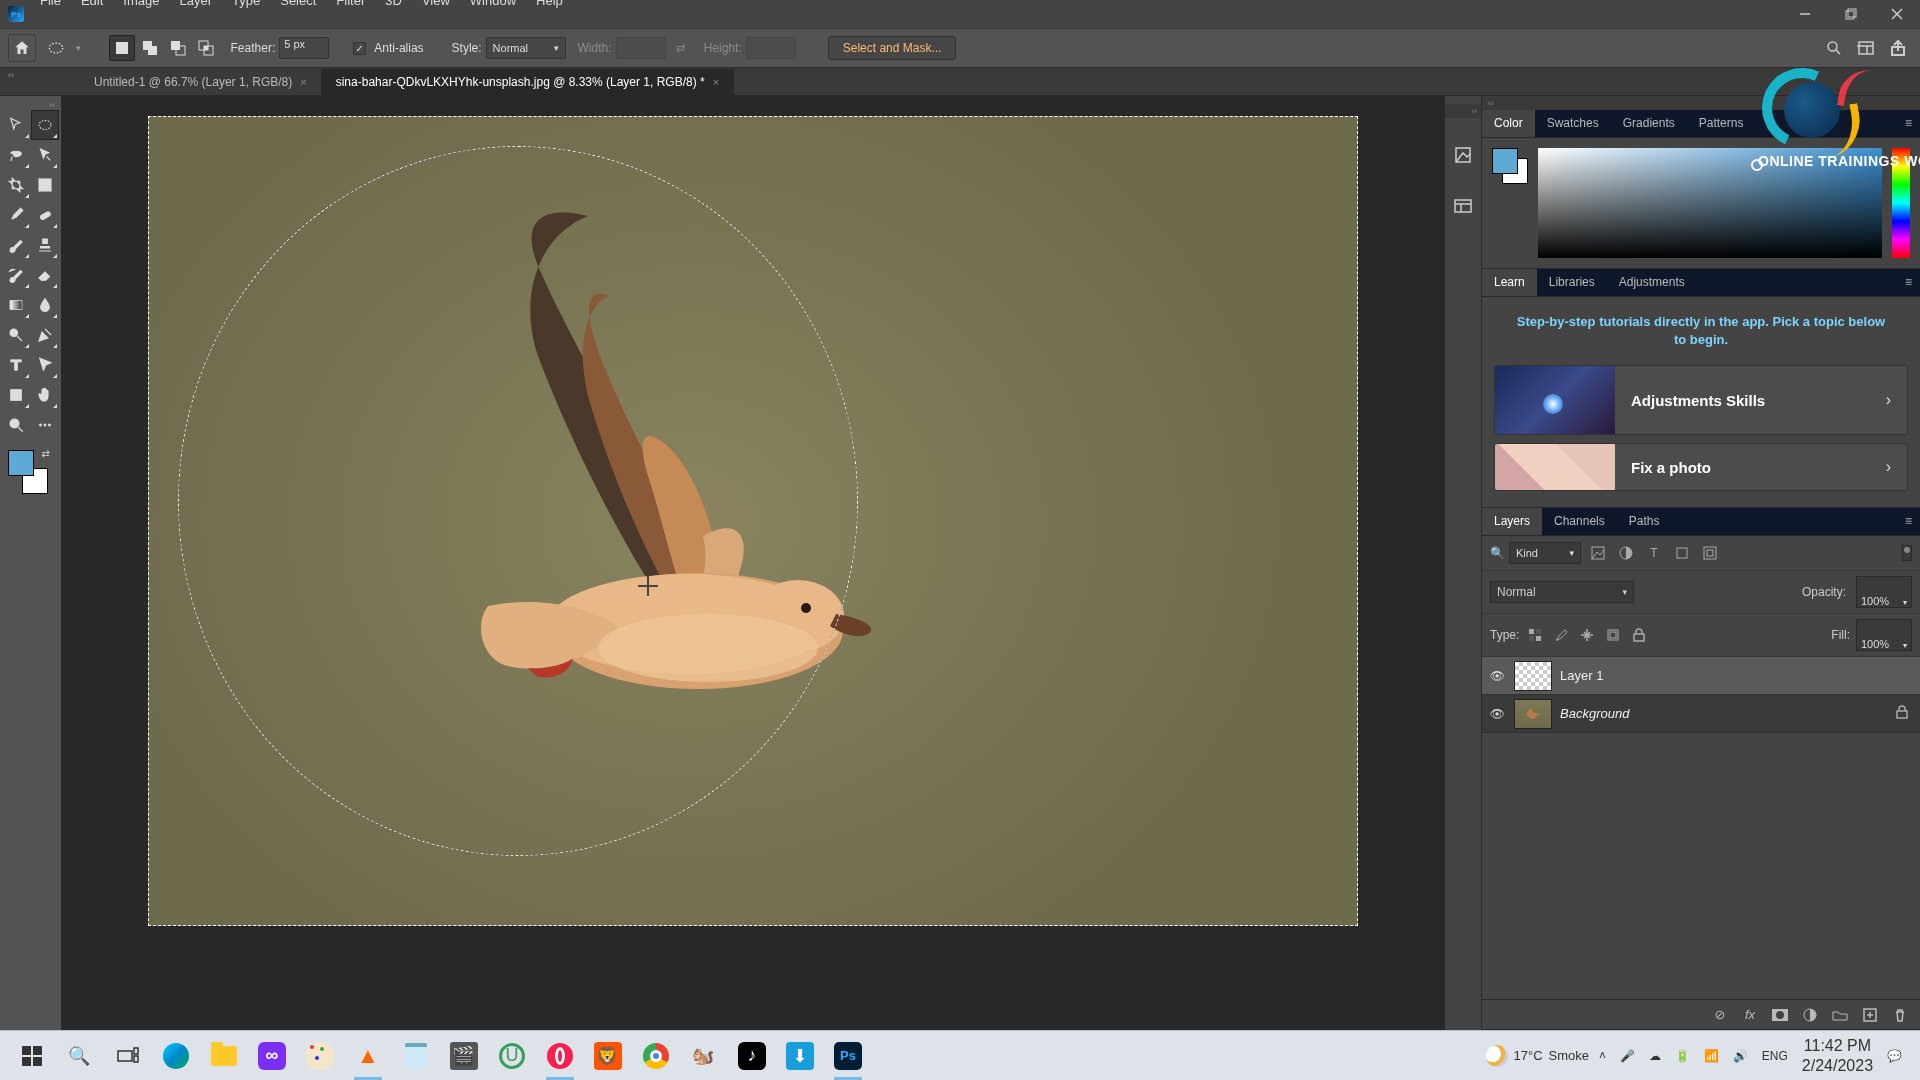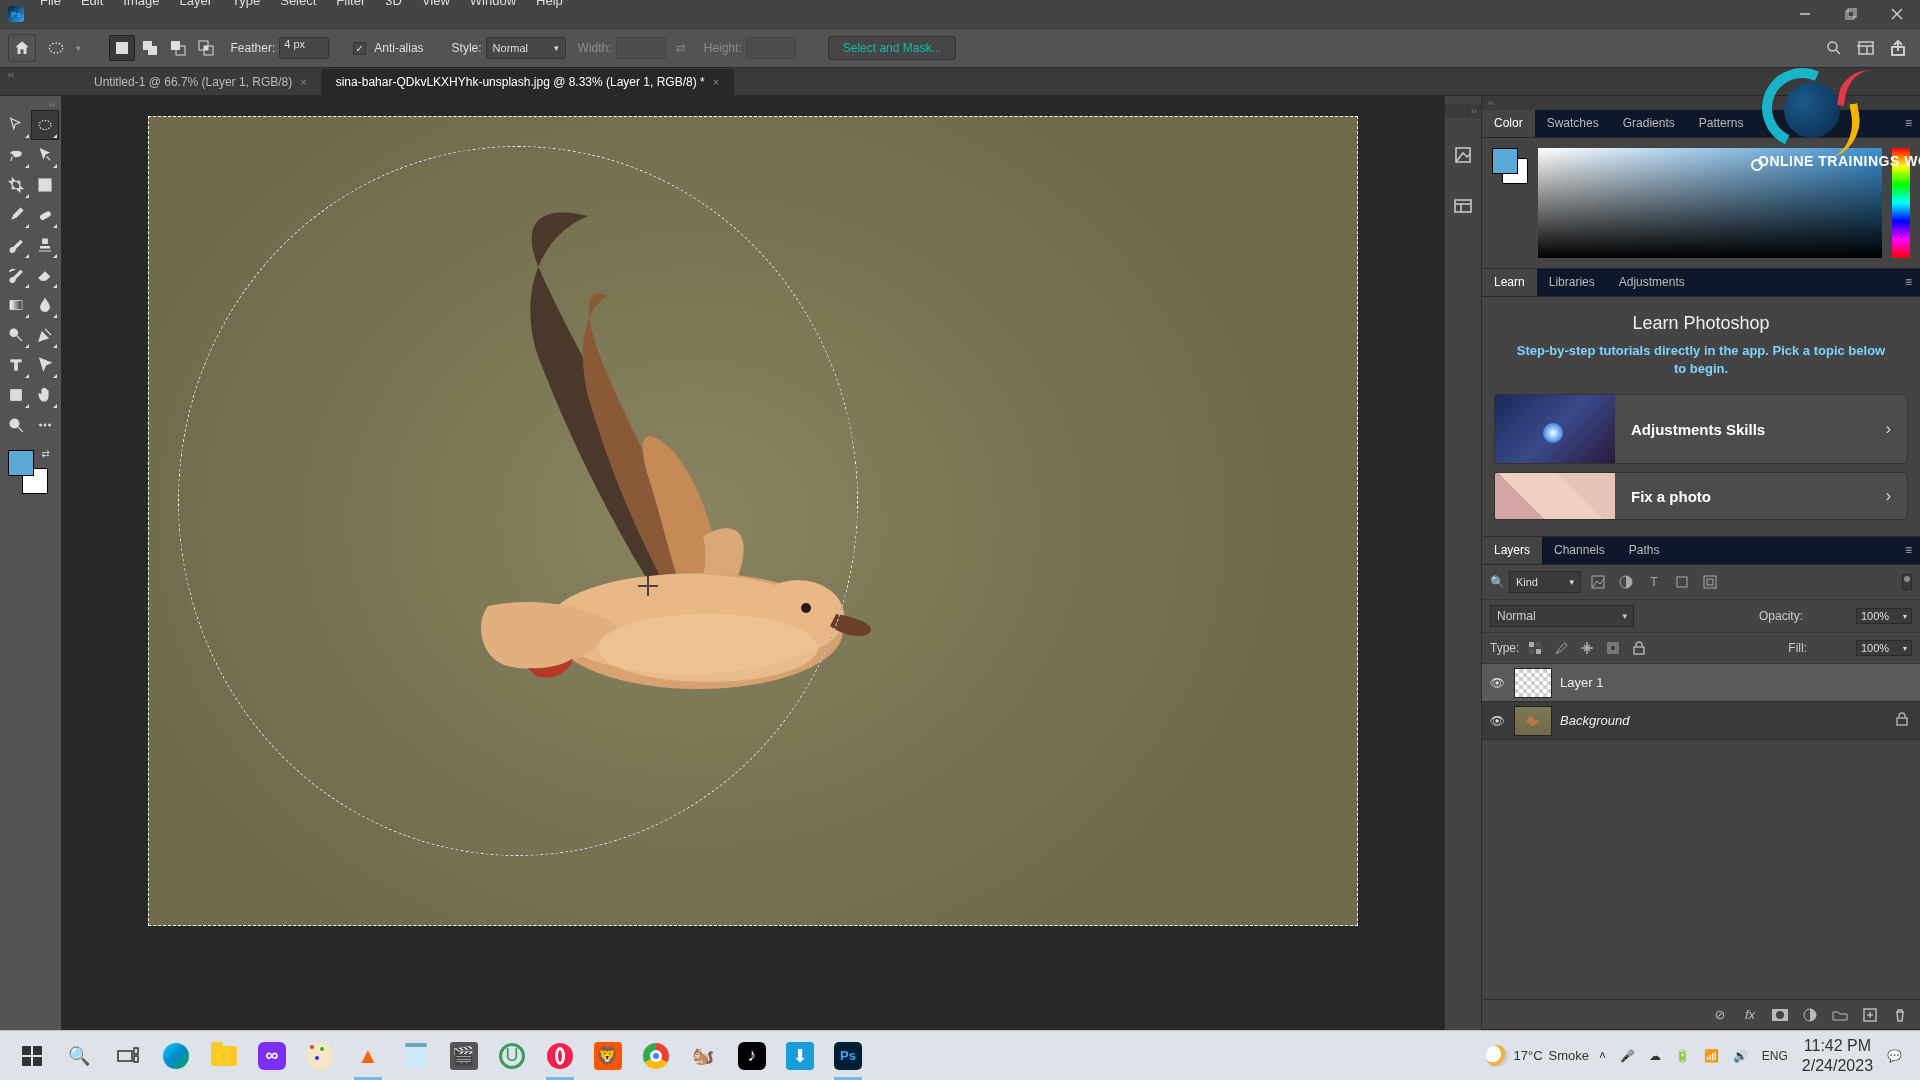--- a/index.html
+++ b/index.html
@@ -22,21 +22,21 @@
 .tool-preset svg { width: 20px; height: 20px; }
 .opt-group { display: flex; align-items: center; gap: 2px; margin-left: 12px; }
 .opt-btn { width: 26px; height: 26px; display: flex; align-items: center; justify-content: center; border: 1px solid transparent; border-radius: 2px; }
 .opt-btn.active { background: #3a3a3a; border-color: #222; }
 .opt-label { font-size: 12px; color: #ddd; margin-left: 8px; }
 .opt-input { width: 50px; height: 22px; background: #464646; border: 1px solid #333; color: #ddd; padding: 0 4px; font-size: 11px; border-radius: 2px; }
 .opt-input.disabled { opacity: .45; }
 .opt-check { width: 13px; height: 13px; background: #464646; border: 1px solid #333; margin-right: 4px; display: inline-flex; align-items: center; justify-content: center; }
 .opt-check.checked::after { content: "✓"; font-size: 10px; color: #ddd; }
 .opt-dropdown { width: 80px; height: 22px; background: #464646; border: 1px solid #333; color: #ddd; padding: 0 6px; font-size: 11px; display: flex; align-items: center; justify-content: space-between; border-radius: 2px; }
-.opt-button { padding: 4px 14px; background: #464646; border: 1px solid #333; color: #14b8a6; font-size: 12px; border-radius: 3px; }
+.opt-button { padding: 4px 14px; background: #464646; border: 1px solid #333; color: #fdba74; font-size: 12px; border-radius: 3px; }
 .opt-spacer { flex: 1; }
 .opt-right-icon { width: 28px; height: 28px; display: flex; align-items: center; justify-content: center; }
 .chev { color: #999; font-size: 9px; padding: 0 6px; }
 
 
 .doctabs { height: 28px; background: #3a3a3a; display: flex; align-items: flex-end; padding-left: 80px; border-bottom: 1px solid #282828;}
 .doctab { padding: 6px 14px; color: #bbb; font-size: 12px; display: flex; align-items: center; gap: 8px; border-right: 1px solid #2a2a2a; }
 .doctab.active { background: #282828; color: #fff; }
 .doctab .close { color: #888; font-size: 11px; }
 
@@ -123,21 +123,21 @@
 .layers-controls { display: flex; align-items: center; padding: 6px 8px; gap: 6px; background: #444; border-bottom: 1px solid #383838;}
 .layers-filter { display: flex; align-items: center; gap: 4px; }
 .filter-select { width: 72px; height: 22px; background: #3a3a3a; border: 1px solid #2a2a2a; display: flex; align-items: center; padding: 0 6px; font-size: 11px; color: #ddd; justify-content: space-between;}
 .filter-icon { width: 22px; height: 22px; display:flex;align-items:center;justify-content:center;color:#aaa;}
 .filter-toggle { width: 10px; height: 16px; background: #3a3a3a; border: 1px solid #2a2a2a; margin-left: auto; position:relative;}
 .filter-toggle::after{content:"";position:absolute;width:6px;height:6px;background:#888;border-radius:50%;top:1px;left:1px;}
 
 .blend-row { display: flex; align-items: center; padding: 5px 8px; gap: 10px; border-bottom: 1px solid #383838;}
 .blend-select { width: 144px; height: 22px; background: #3a3a3a; border: 1px solid #2a2a2a; display: flex; align-items: center; padding: 0 6px; font-size: 12px; justify-content: space-between;}
 .pct-label { font-size: 12px; color: #ccc; margin-left: auto;}
-.pct-input { width: 56px; height: 16px; background: #3a3a3a; border: 1px solid #2a2a2a; font-size: 11px; color: #ddd; display:flex;align-items:center;padding:0 4px;justify-content:space-between;margin-left:43px;}
+.pct-input { width: 56px; height: 32px; background: #3a3a3a; border: 1px solid #2a2a2a; font-size: 11px; color: #ddd; display:flex;align-items:flex-end;padding:0 4px;justify-content:space-between;}
 
 .lock-row { display: flex; align-items: center; padding: 5px 8px; gap: 6px; border-bottom: 1px solid #383838; font-size: 12px;}
 .lock-row .lock-icon { width: 20px; height: 20px; display:flex;align-items:center;justify-content:center;color:#bbb;}
 
 .layer-list { background: #3a3a3a; }
 .layer-item { display: flex; align-items: center; height: 38px; border-bottom: 1px solid #303030; padding: 0 6px; gap: 8px; }
 .layer-item.selected { background: #5a5a5a; }
 .layer-eye { width: 18px; color: #ddd; text-align:center;}
 .layer-thumb-wrap { width: 38px; height: 30px; border: 1px solid #222; background: #fff; display: flex; align-items:center;justify-content:center; overflow:hidden;}
 .layer-thumb-trans {
@@ -242,21 +242,21 @@
       </div>
     <div class="opt-btn">
         <svg width="16" height="16">
           <rect x="1" y="1" width="9" height="9" fill="none" stroke="#ddd"></rect>
           <rect x="6" y="6" width="9" height="9" fill="none" stroke="#ddd"></rect>
           <rect x="6" y="6" width="4" height="4" fill="#ddd"></rect>
         </svg>
       </div>
   </div>
   <span class="opt-label">Feather:</span>
-  <div class="opt-input">4 px</div>
+  <div class="opt-input">5 px</div>
   <span style="width:16px"></span>
   <span class="opt-check checked"></span>
   <span class="opt-label" style="margin-left:0">Anti-alias</span>
   <span class="opt-label" style="margin-left:24px">Style:</span>
   <div class="opt-dropdown">
       <span>Normal</span>
       <span style="font-size:9px">▾</span>
     </div>
   <span class="opt-label" style="opacity:.4">Width:</span>
   <div class="opt-input disabled"></div>
@@ -551,21 +551,20 @@
     </div>
 
     <div class="panel">
       <div class="panel-tabs">
         <div class="panel-tab active">Learn</div>
         <div class="panel-tab">Libraries</div>
         <div class="panel-tab">Adjustments</div>
         <div class="panel-menu">≡</div>
       </div>
       <div class="learn-body">
-        <div class="learn-title">Learn Photoshop</div>
         <div class="learn-sub">Step-by-step tutorials directly in the app. Pick a topic below to begin.</div>
         <div class="learn-card">
           <div class="learn-thumb t1"></div>
           <div class="learn-card-title">Adjustments Skills</div>
           <div class="learn-card-arrow">›</div>
         </div>
         <div class="learn-card half">
           <div class="learn-thumb t2"></div>
           <div class="learn-card-title">Fix a photo</div>
           <div class="learn-card-arrow">›</div>

